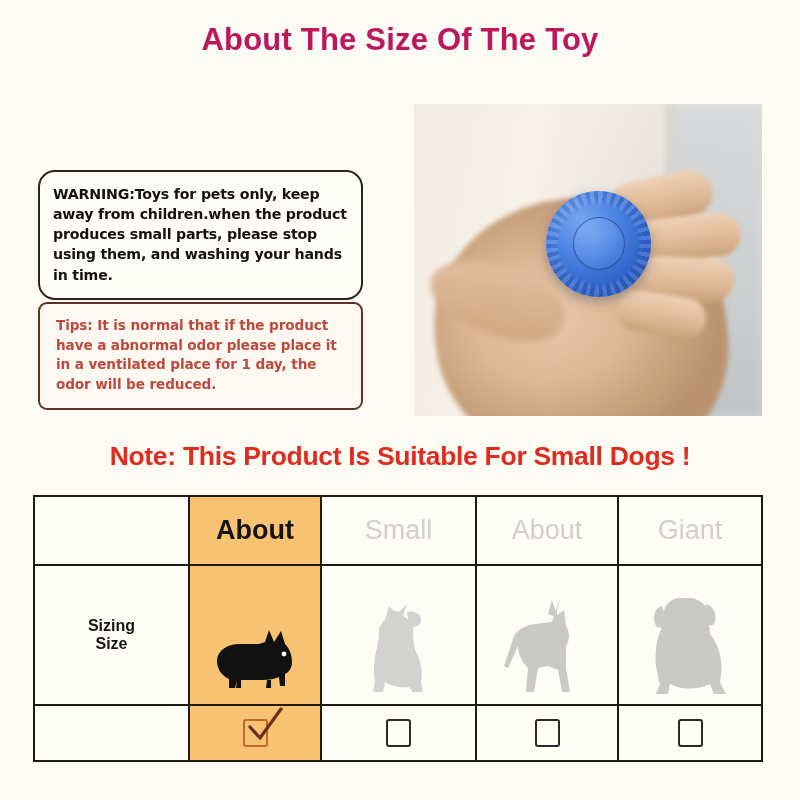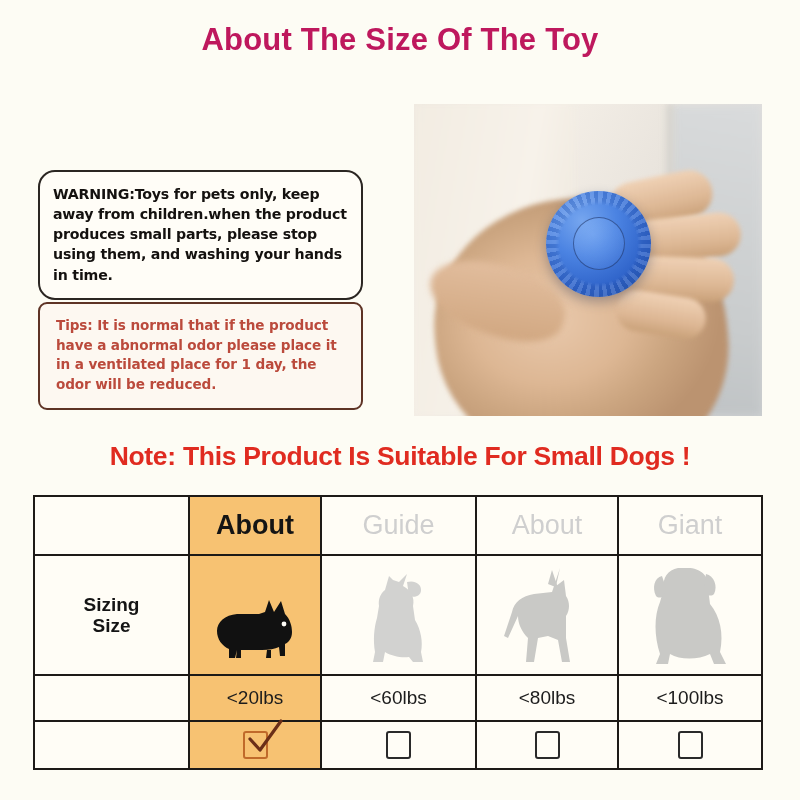--- a/index.html
+++ b/index.html
@@ -220,21 +220,21 @@
     font-weight: bold;
     color: #141414;
     font-family: "Liberation Sans", sans-serif;
   }
   .head-label.dim {
     color: #cfcfcf;
     font-weight: normal;
   }
 
   .sizing-guide-cell {
-    font-size: 19px;
+    font-size: 16px;
     font-weight: bold;
     color: #141414;
     line-height: 1.12;
     font-family: "Liberation Sans", sans-serif;
   }
 
   .weight-label {
     font-size: 19px;
     color: #1c1c1c;
     font-family: "Liberation Sans", sans-serif;
@@ -312,21 +312,21 @@
       <col class="c-giant">
   </colgroup>
   <tbody>
 
     <tr class="row-head">
       <td></td>
       <td class="sel">
         <span class="head-label">About</span>
       </td>
       <td>
-        <span class="head-label dim">Guide</span>
+        <span class="head-label dim">Small</span>
       </td>
       <td>
         <span class="head-label dim">About</span>
       </td>
       <td>
         <span class="head-label dim">Giant</span>
       </td>
     </tr>
 
     <tr class="row-pic">
@@ -380,35 +380,20 @@
             <path fill="#c9c9c6" d="M34 6 C24 8 18 16 20 26 L16 40 C10 54 10 74 16 92 L12 102 L24 102
               L26 92 C36 98 54 98 66 92 L70 102 L82 102 L76 90 C80 72 76 54 66 42
               L64 26 C66 14 56 6 44 6 Z"></path>
             <path fill="#c9c9c6" d="M18 14 C10 16 8 26 12 34 C16 38 22 34 22 26 Z"></path>
             <path fill="#c9c9c6" d="M62 12 C70 14 74 24 70 32 C66 36 60 32 60 24 Z"></path>
           </svg>
         </div>
       </td>
     </tr>
 
-    <tr class="row-wt">
-      <td></td>
-      <td class="sel">
-        <span class="weight-label">&lt;20lbs</span>
-      </td>
-      <td>
-        <span class="weight-label">&lt;60lbs</span>
-      </td>
-      <td>
-        <span class="weight-label">&lt;80lbs</span>
-      </td>
-      <td>
-        <span class="weight-label">&lt;100lbs</span>
-      </td>
-    </tr>
 
     <tr class="row-chk">
       <td></td>
       <td class="sel">
         <span class="checkbox checked">
           <svg class="check-mark" viewBox="0 0 44 40">
             <path d="M7 22 L17 33 L38 4" stroke="#6b2f18" stroke-width="3.2" fill="none" stroke-linecap="round" stroke-linejoin="round"></path>
           </svg>
         </span>
       </td>

